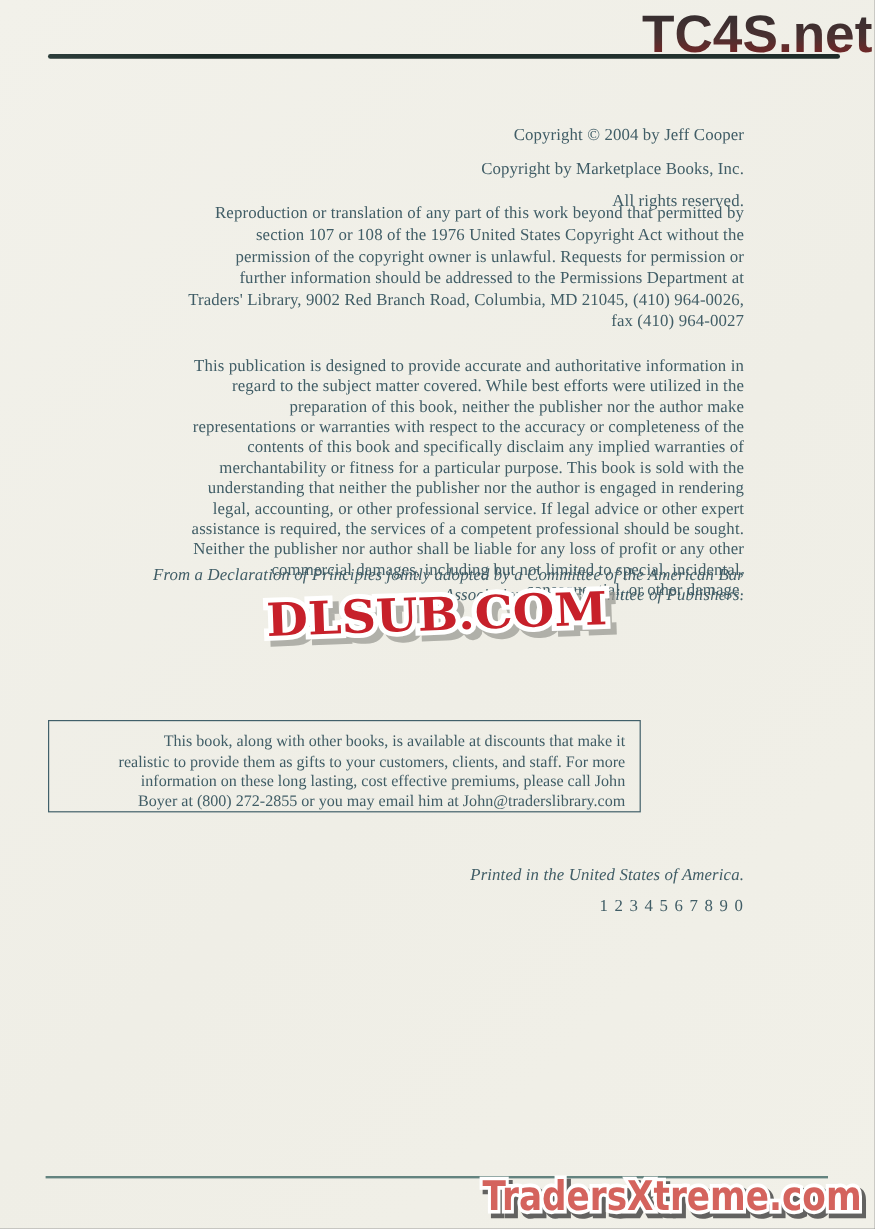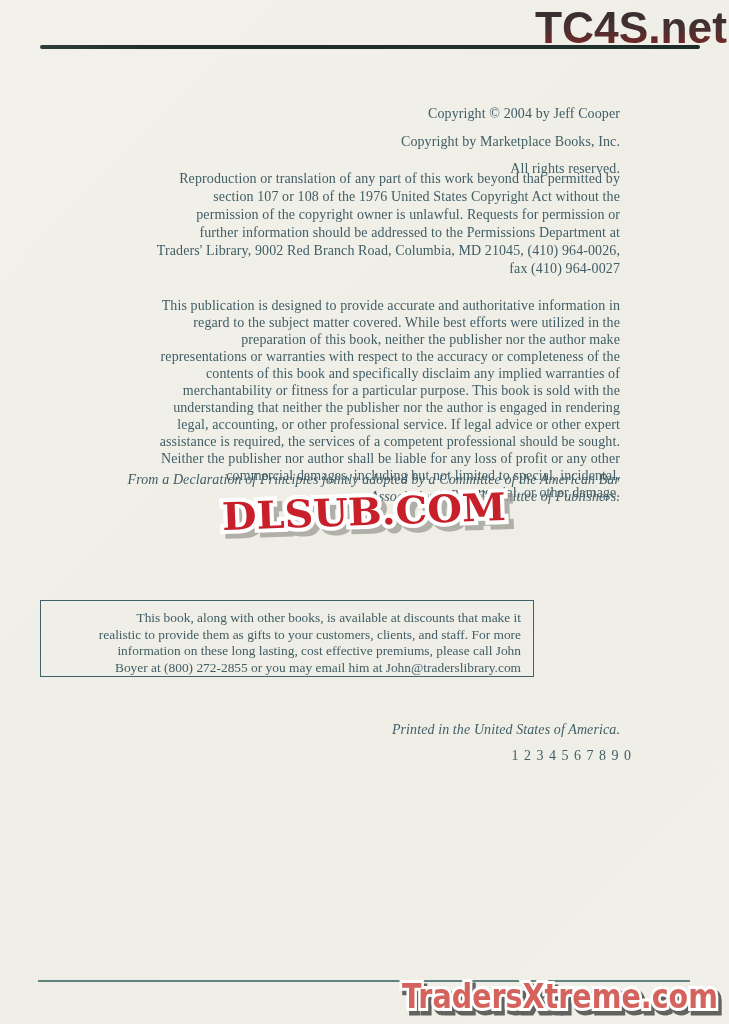--- a/index.html
+++ b/index.html
@@ -52,21 +52,21 @@
     background: transparent;
     margin-top: 35px;
   }
   .premium-box .boxtext {
     font-size: 13.4px;
     line-height: 16.5px;
     white-space: pre-line;
   }
   .isbn { top: 694px; }
   .printed { top: 721px; font-style: italic; }
-  .digits { top: 747px; letter-spacing: 1px; margin-left: 12px; }
+  .digits { top: 747px; letter-spacing: 1px; }
   .wm { position: absolute; pointer-events: none; }
   .wm-top { left: 531px; top: 0px; }
   .wm-mid { left: 208px; top: 481px; transform: rotate(-2deg); }
   .wm-bot { left: 394px; top: 972px; }
 </style>
 </head>
 <body>
 
 <div class="page">
 

